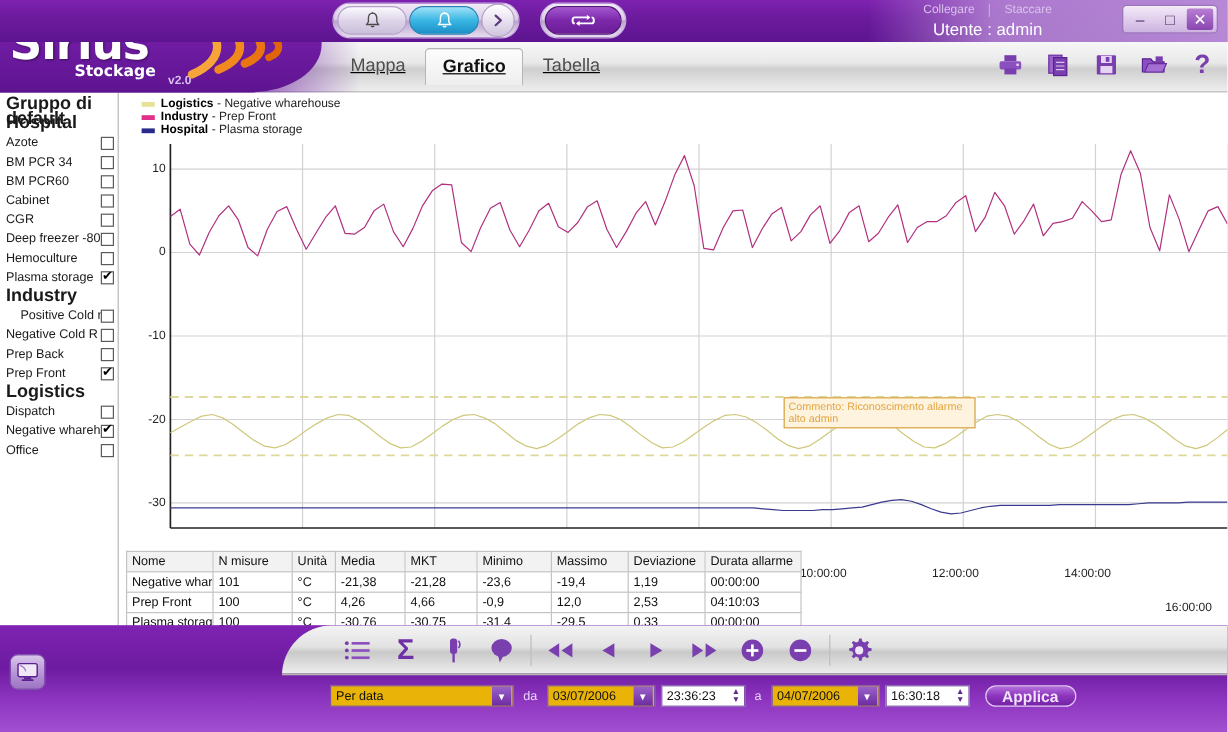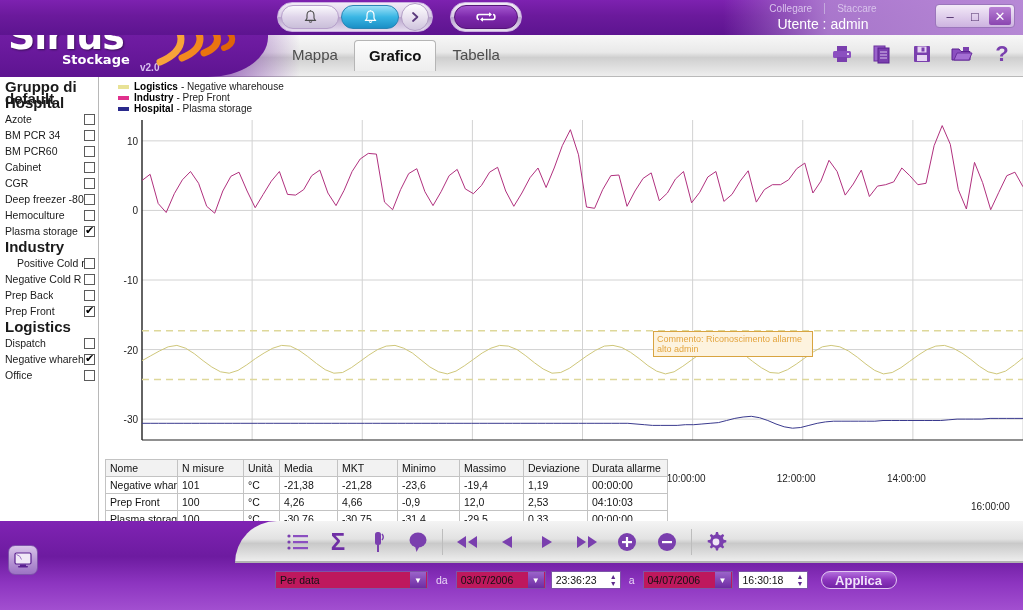--- a/index.html
+++ b/index.html
@@ -103,21 +103,21 @@
   .tabbar {
     position: absolute; top: 35px; left: 0; width: 1023px; height: 42px;
     background: linear-gradient(to bottom,#f7f7f7 0%, #e9e9e9 42%, #cfcfcf 55%, #eeeeee 100%);
     border-bottom: 1px solid #b9b9b9;
     z-index: 8;
   }
   .tabbar-purple-left {
     position:absolute; left:0; top:0; width: 300px; height: 42px;
     background: linear-gradient(to right, #5e1491 0%, #6b1ba0 55%, rgba(120,40,170,0.0) 100%);
   }
-  .tabs { position: absolute; left: 278px; top: 5px; display: flex; gap: 2px; z-index: 3; }
+  .tabs { position: absolute; left: 278px; top: 5px; display: flex; gap: 2px; z-index: 3; text-decoration: underline; }
   .tab {
     padding: 6px 14px 7px; font-size: 15px; color: #4d4d4d;
     border-radius: 4px 4px 0 0;
   }
   .tab.selected {
     background: linear-gradient(to bottom,#fdfdfd,#eeeeee);
     border: 1px solid #b5b5b5; border-bottom: none;
     color: #111; font-weight: bold;
   }
   .toolicons {
@@ -217,21 +217,21 @@
     border-radius: 7px; z-index: 18;
     background: linear-gradient(to bottom,#d9c6ea,#b694d4 55%,#9c74c4);
     border: 1px solid #7e52ab;
     display: flex; align-items: center; justify-content: center;
   }
   .filterbar {
     position: absolute; left: 275px; top: 570px; height: 20px;
     display: flex; align-items: center; gap: 5px; z-index: 18;
   }
   .sel {
-    height: 18px; background: #be185d; border: 1px solid #7d54a8;
+    height: 18px; background: #eab308; border: 1px solid #7d54a8;
     display: flex; align-items: center; font-size: 10.5px; color: #111;
     padding: 0 0 0 4px; position: relative;
   }
   .sel .cap { flex: 1; }
   .sel .arrowbox {
     width: 16px; height: 16px; margin: 0 1px 0 2px;
     background: linear-gradient(to bottom,#9a63c9,#6e2ba3);
     color: #fff; display:flex; align-items:center; justify-content:center; font-size: 8px;
   }
   .sel-type { width: 153px; }

